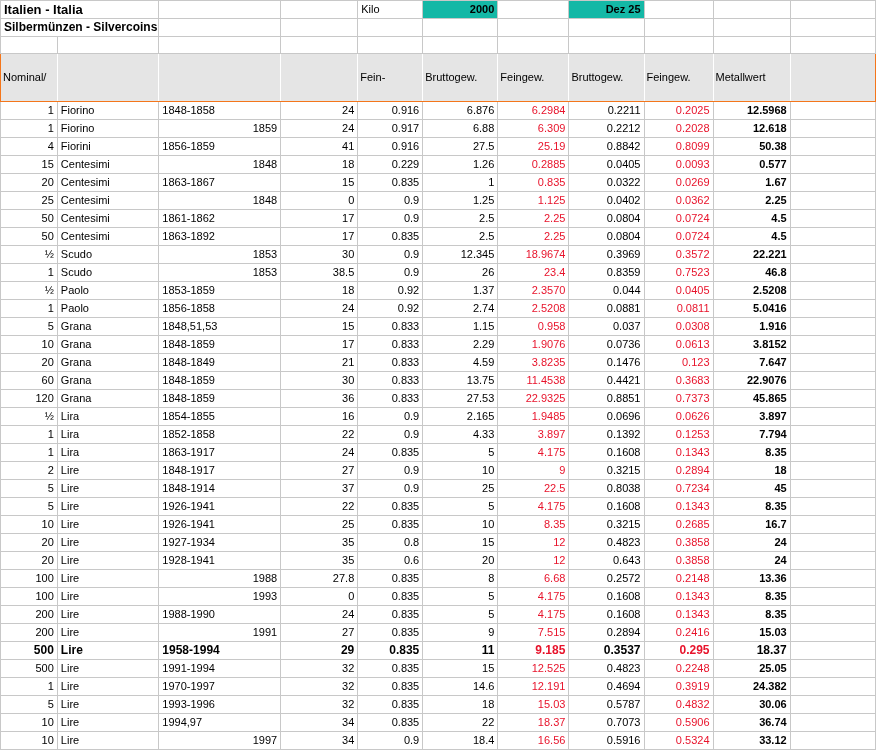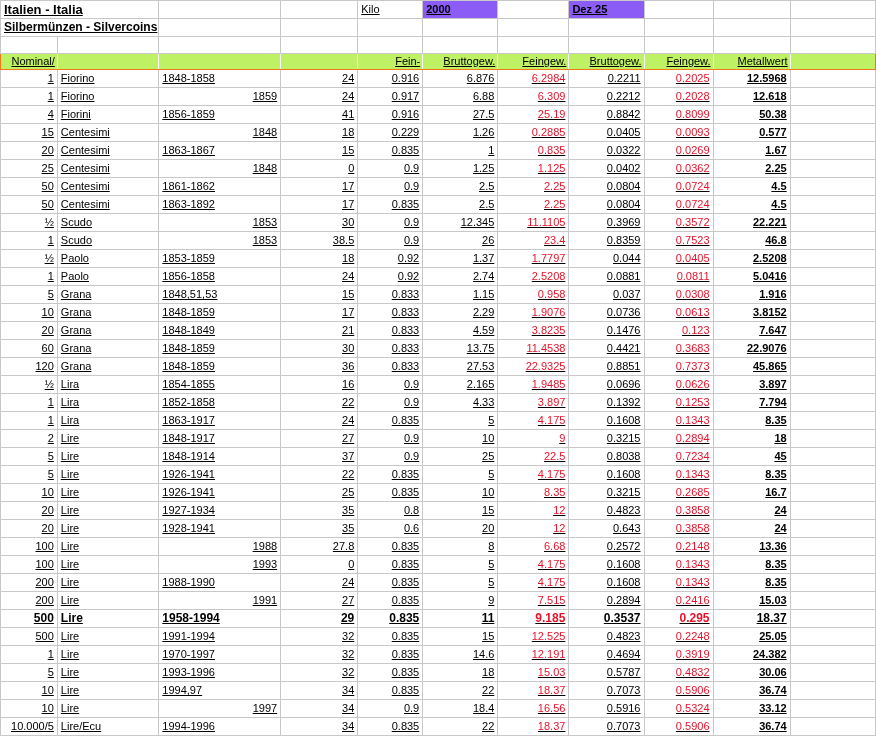--- a/index.html
+++ b/index.html
@@ -12,21 +12,20 @@
     font-size: 11px;
     color: #000000;
     width: 876px;
     height: 750px;
     overflow: hidden;
   }
   .sheet {
     width: 760px;
     height: 750px;
     position: relative;
-    text-decoration: underline;
   }
   table.grid {
     border-collapse: collapse;
     table-layout: fixed;
     width: 876px;
   }
   table.grid td {
     border: 1px solid #c8c8c8;
     padding: 0 3px;
     height: 17px;
@@ -40,35 +39,35 @@
   .title-row td { height: 21px; line-height: 21px; }
   .title-cell {
     font-weight: bold;
     font-size: 13px;
   }
   .subtitle-cell {
     font-weight: bold;
     font-size: 12px;
   }
   .yellow {
-    background: #8b5cf6;
-    text-align: left;
+    background: #14b8a6;
+    text-align: right;
     font-weight: bold;
   }
   .nb { border: 1px solid #e4e4e4; }
   
   tr.hdr td {
-    background: #bef264;
+    background: #e5e5e5;
     color: #000000;
-    text-align: right;
+    text-align: left;
     font-weight: normal;
     height: 15px;
     line-height: 15px;
     border: 1px solid #f4761b;
-    padding: 0 2px;
+    padding: 16px 2px;
   }
   tr.hdr td.hl { border-right: 1px solid #ffffff; }
   
   .num { text-align: right; }
   .txt { text-align: left; }
   .red { color: #e8132b; }
   .bold { font-weight: bold; }
   .rowbold td { font-weight: bold; font-size: 12px; }
   .c-nominal { width: 56px; }
   .c-waehrung { width: 100px; }
@@ -264,21 +263,21 @@
           <td class="num bold">4.5</td>
           <td class="nb"></td>
         </tr>
         <tr>
           <td class="num">½</td>
           <td class="txt">Scudo</td>
           <td class="num">1853</td>
           <td class="num">30</td>
           <td class="num">0.9</td>
           <td class="num">12.345</td>
-          <td class="num red">11.1105</td>
+          <td class="num red">18.9674</td>
           <td class="num">0.3969</td>
           <td class="num red">0.3572</td>
           <td class="num bold">22.221</td>
           <td class="nb"></td>
         </tr>
         <tr>
           <td class="num">1</td>
           <td class="txt">Scudo</td>
           <td class="num">1853</td>
           <td class="num">38.5</td>
@@ -290,21 +289,21 @@
           <td class="num bold">46.8</td>
           <td class="nb"></td>
         </tr>
         <tr>
           <td class="num">½</td>
           <td class="txt">Paolo</td>
           <td class="txt">1853-1859</td>
           <td class="num">18</td>
           <td class="num">0.92</td>
           <td class="num">1.37</td>
-          <td class="num red">1.7797</td>
+          <td class="num red">2.3570</td>
           <td class="num">0.044</td>
           <td class="num red">0.0405</td>
           <td class="num bold">2.5208</td>
           <td class="nb"></td>
         </tr>
         <tr>
           <td class="num">1</td>
           <td class="txt">Paolo</td>
           <td class="txt">1856-1858</td>
           <td class="num">24</td>

